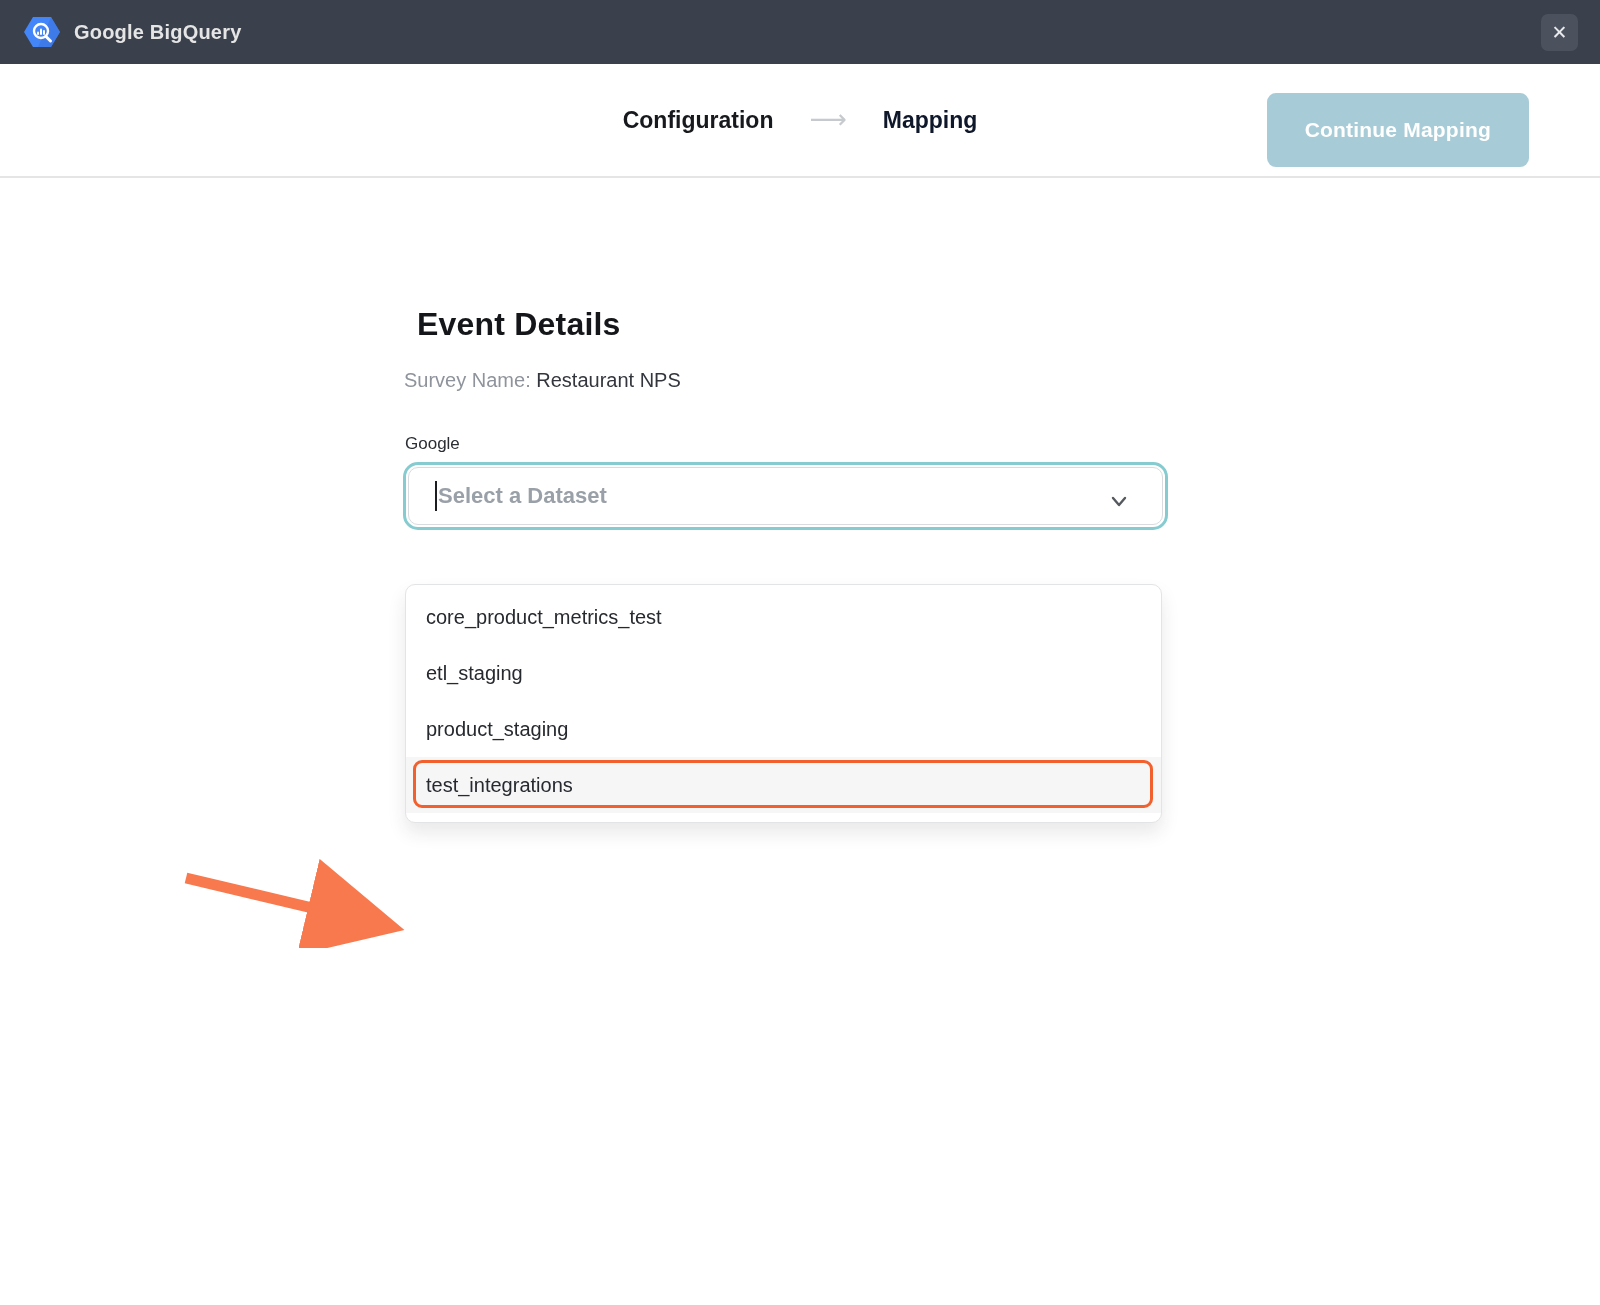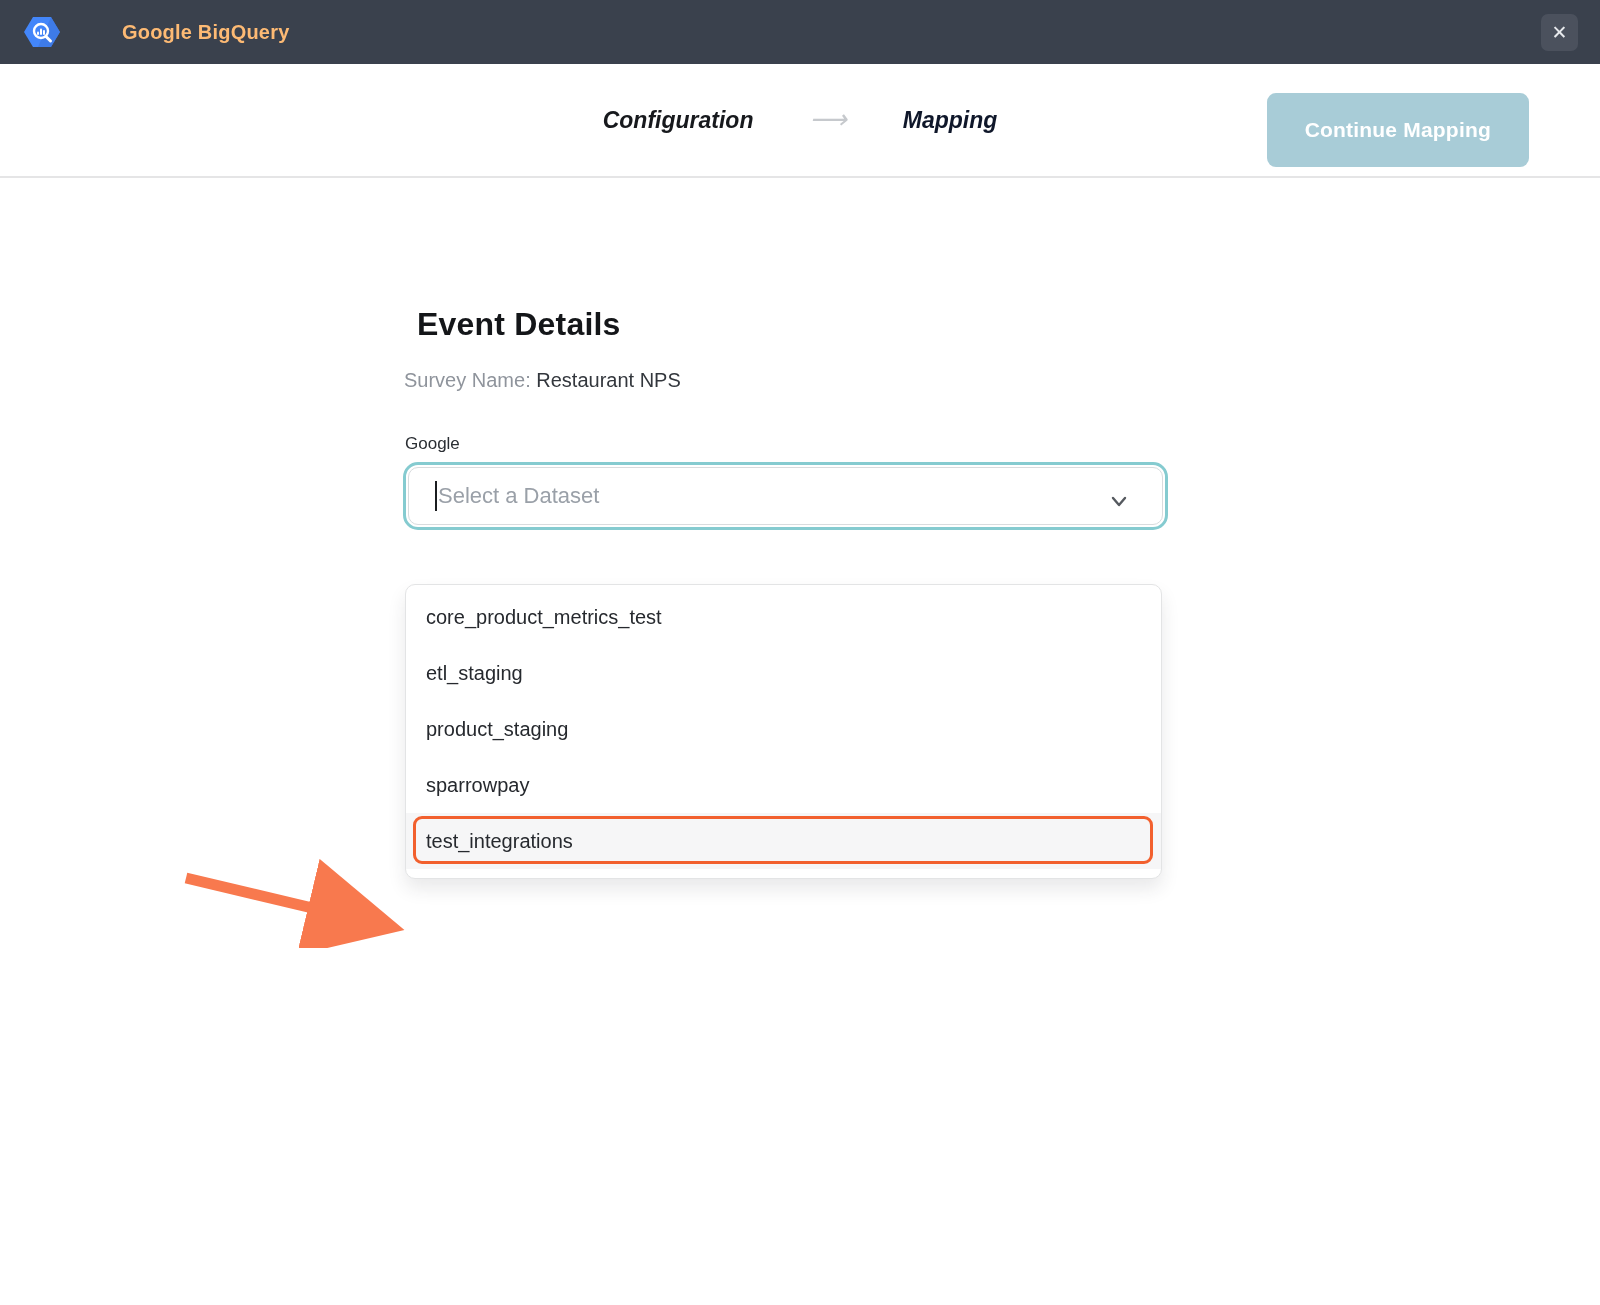--- a/index.html
+++ b/index.html
@@ -11,36 +11,36 @@
     color: #26292e;
   }
   
   .titlebar {
     position: absolute; left: 0; top: 0; width: 1600px; height: 64px;
     background: #3a414d; display: flex; align-items: center;
     padding: 0 24px;
   }
   .bq-logo { width: 36px; height: 32px; margin-right: 14px; flex: 0 0 auto; }
   .titlebar-title {
-    color: #fdba74; font-size: 20px; font-weight: 700; letter-spacing: .2px; margin-left: 48px;
+    color: #e5e5e5; font-size: 20px; font-weight: 700; letter-spacing: .2px;
   }
   .close-btn {
     position: absolute; right: 22px; top: 14px; width: 37px; height: 37px;
     background: #4b515d; border: none; border-radius: 7px;
     color: #e8eaed; font-size: 19px; line-height: 1; cursor: pointer;
     display: flex; align-items: center; justify-content: center;
   }
   
   .header-row {
     position: absolute; left: 0; top: 64px; width: 1600px; height: 114px;
     background: #ffffff; border-bottom: 2px solid #e5e5e6;
   }
   .stepper {
     position: absolute; left: 0; top: 0; width: 100%; height: 100%;
-    display: flex; align-items: center; justify-content: center; gap: 56px; font-style: italic;
+    display: flex; align-items: center; justify-content: center; gap: 36px;
   }
   .step-active { font-size: 23px; font-weight: 700; color: #17191d; }
   .step-arrow { font-size: 26px; color: #c6c9cd; font-weight: 400; transform: translateY(-1px); }
   .step-inactive { font-size: 23px; font-weight: 700; color: #0f172a; }
   .continue-btn {
     position: absolute; right: 71px; top: 29px; height: 74px;
     padding: 0 38px; background: #a8ccd7; border: none; border-radius: 9px;
     color: #ffffff; font-size: 21px; font-weight: 700; cursor: pointer;
     font-family: "Liberation Sans", sans-serif; letter-spacing: .2px;
   }
@@ -60,21 +60,21 @@
   }
   
   .select-field {
     position: absolute; left: 403px; top: 462px; width: 765px; height: 68px;
     border: 3px solid #85cbd0; border-radius: 15px; background: #ffffff;
     padding: 2px; cursor: text;
   }
   .select-inner {
     width: 100%; height: 100%;
     border: 1px solid #d9dcde; border-radius: 10px; background: #ffffff;
-    display: flex; align-items: center; padding: 0 26px; position: relative;
+    display: flex; align-items: center; padding: 0 26px; position: relative; font-weight: bold;
   }
   .text-caret {
     width: 0; height: 30px; border-left: 2px solid #1b1d20; margin-right: 1px;
   }
   .select-placeholder { font-size: 22px; color: #9aa0a8; }
   .chevron-icon { position: absolute; right: 30px; top: 20px; }
   
   .dropdown {
     position: absolute; left: 405px; top: 541px; width: 757px;
     background: #ffffff; border: 1px solid #e3e4e5; border-radius: 10px;
@@ -146,21 +146,20 @@
         <polyline points="7,10 13,17 19,10" fill="none" stroke="#55595f" stroke-width="2.4" stroke-linecap="round" stroke-linejoin="round"></polyline>
       </svg>
     </span>
   </div>
 </div>
 
 <div class="dropdown">
   <div class="dropdown-item">core_product_metrics_test</div>
   <div class="dropdown-item">etl_staging</div>
   <div class="dropdown-item">product_staging</div>
-  <div class="dropdown-item">sparrowpay</div>
   <div class="dropdown-item highlighted">
     <span>test_integrations</span>
     <span class="highlight-ring"></span>
   </div>
 </div>
 
 <div class="annotation-arrow">
   <svg width="240" height="100" viewBox="0 0 240 100">
     <defs>
       <marker id="ah" markerWidth="9" markerHeight="9" refX="5.5" refY="4.5" orient="auto">

